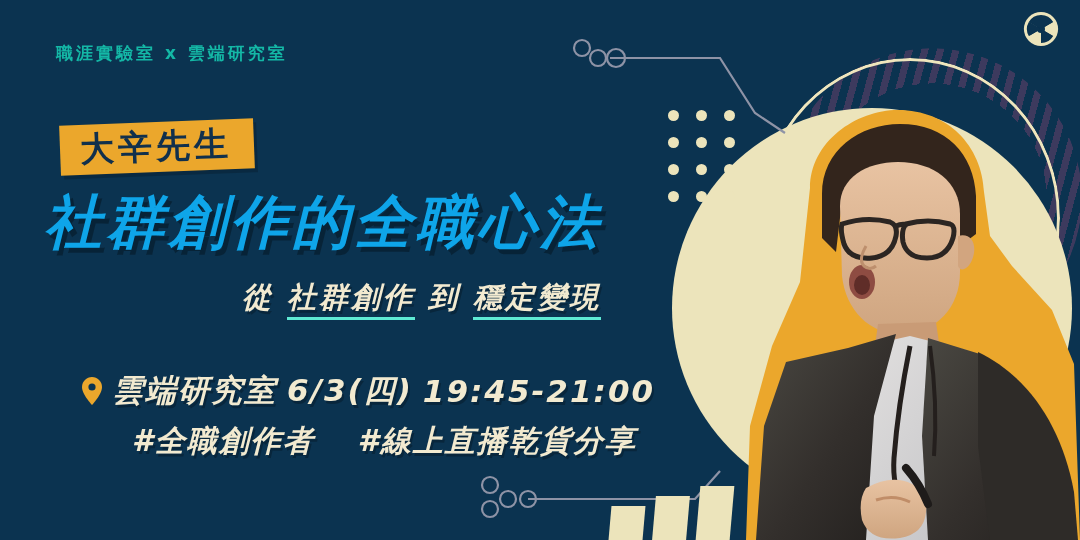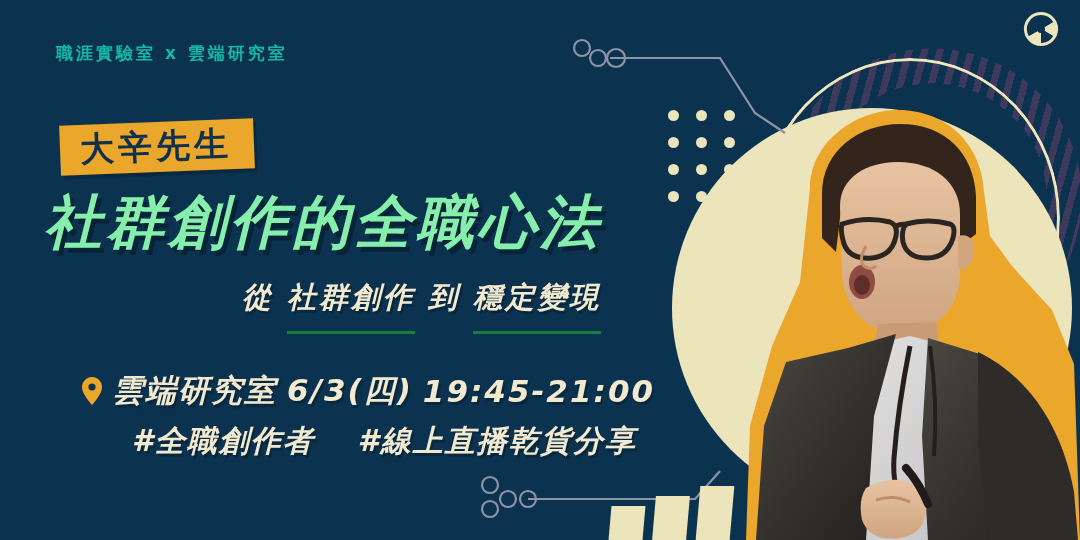--- a/index.html
+++ b/index.html
@@ -71,33 +71,33 @@
     background:#eba72c; color:#11304c;
     padding:7px 22px 9px 20px;
     font-size:34px; font-weight:700; letter-spacing:4px; line-height:1;
     transform:rotate(-2.2deg);
     font-family:"DejaVu Sans","Liberation Sans",sans-serif;
     box-shadow:3px 4px 0 rgba(0,0,0,.18);
   }
   .title {
     position:absolute; left:44px; top:190px;
     font-size:58px; font-weight:700; letter-spacing:4px; line-height:1.12;
-    color:#86efac; font-style:italic;
+    color:#0ea5e9; font-style:italic;
     text-shadow:4px 5px 0 rgba(0,0,0,.30);
     font-family:"DejaVu Sans","Liberation Sans",sans-serif;
     white-space:nowrap;
   }
   .subtitle {
     position:absolute; left:242px; top:278px;
     font-size:29px; font-weight:700; letter-spacing:3px; color:#f2ead0;
     font-style:italic; white-space:nowrap;
     text-shadow:2px 3px 0 rgba(0,0,0,.25);
     font-family:"DejaVu Sans","Liberation Sans",sans-serif;
   }
-  .subtitle .u { border-bottom:3px solid #15803d; padding-bottom:17px; }
+  .subtitle .u { border-bottom:3px solid #5eead4; padding-bottom:3px; }
   .infoline {
     position:absolute; left:82px; top:370px;
     display:flex; align-items:center; gap:10px;
     font-size:31px; font-weight:700; letter-spacing:2px; color:#f2ead0;
     font-style:italic; white-space:nowrap;
     text-shadow:2px 3px 0 rgba(0,0,0,.25);
     font-family:"DejaVu Sans","Liberation Sans",sans-serif;
     justify-content:flex-end;
   }
   .tagline {

